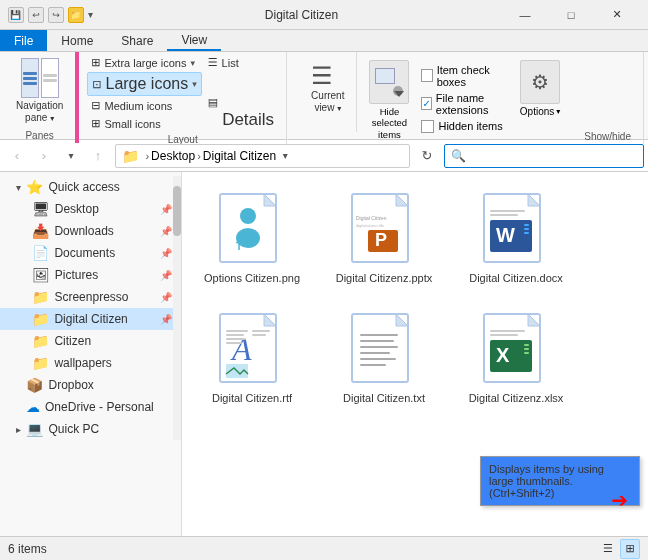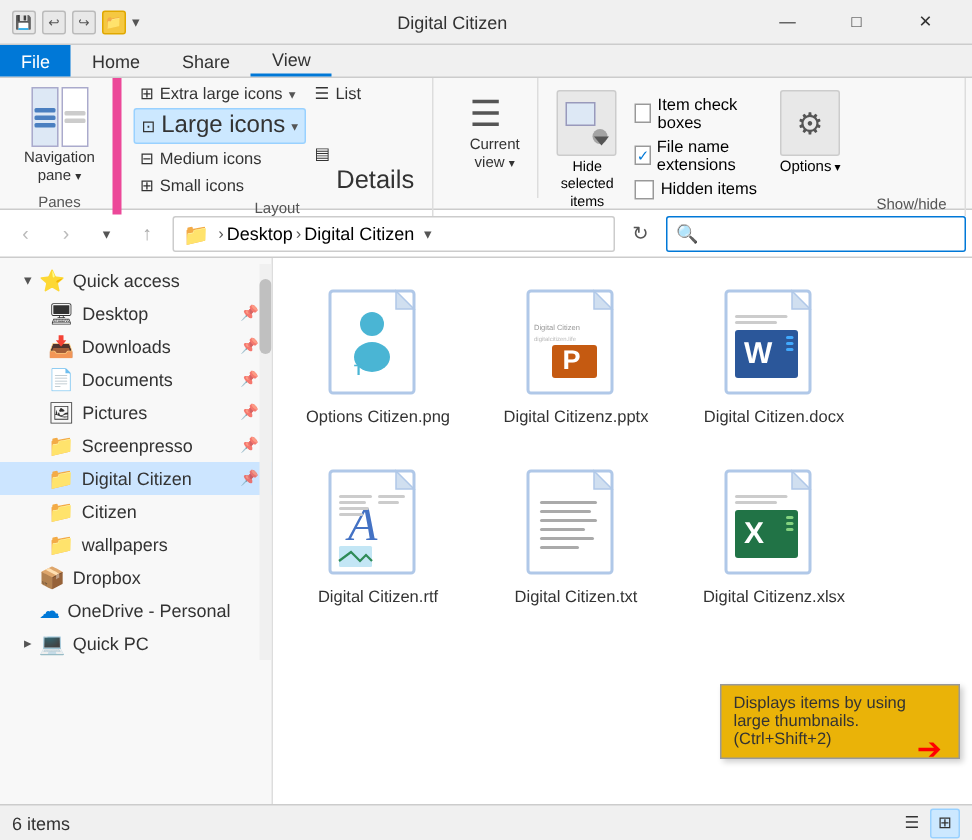--- a/index.html
+++ b/index.html
@@ -78,21 +78,21 @@
       color: #333;
     }
     .ribbon-small.active-btn { background: #cce8ff; border: 1px solid #99d1ff; }
 
     
     .panes-group {
       display: flex;
       flex-direction: column;
       align-items: center;
       padding: 2px 8px;
-      border-right: 6px solid #ec4899;
+      border-right: 4px solid #ec4899;
       min-height: 80px;
     }
     .nav-pane-btn {
       display: flex;
       flex-direction: column;
       align-items: center;
       cursor: pointer;
       font-size: 10px;
       color: #333;
       padding: 4px;
@@ -291,21 +291,21 @@
       display: flex; align-items: center; justify-content: center;
       cursor: pointer; border-radius: 2px; font-size: 11px;
     }
     .view-icon-btn.active { background: #cce8ff; border: 1px solid #99d1ff; }
 
     
     .tooltip-box {
       position: absolute;
       bottom: 30px;
       right: 8px;
-      background: #eab308;
+      background: #3b82f6;
       border: 1px solid #999;
       padding: 6px 8px;
       font-size: 11px;
       color: #333;
       max-width: 160px;
       box-shadow: 2px 2px 4px rgba(0,0,0,0.2);
       z-index: 100;
     }
     .tooltip-arrow {
       position: absolute;

